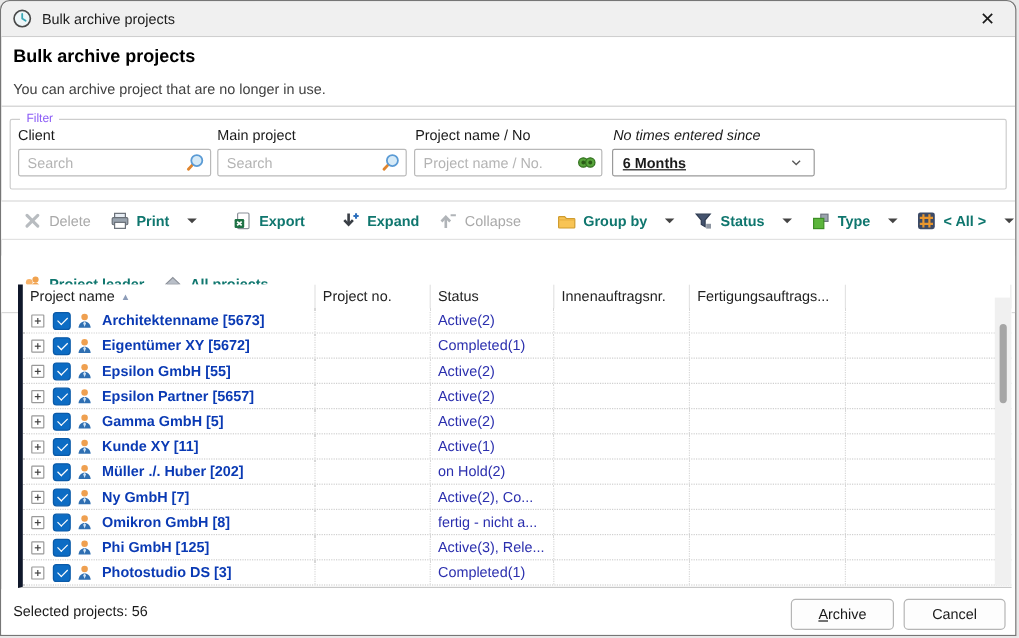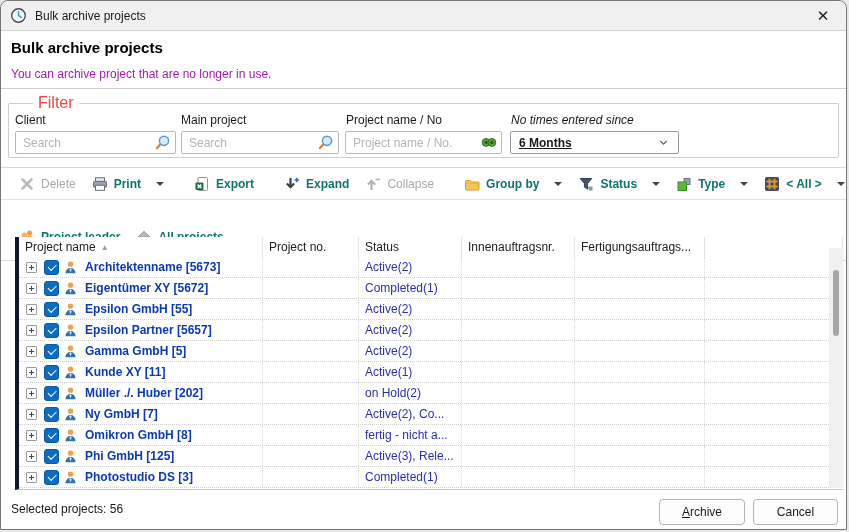--- a/index.html
+++ b/index.html
@@ -18,28 +18,28 @@
   .titlebar .ticon { width:17px; height:17px; margin-right:8px; }
   .titlebar .ttext { font-size:12px; color:#1a1a1a; }
   .close-btn {
     position:absolute; top:0; right:0; width:46px; height:30px;
     display:flex; align-items:center; justify-content:center;
     font-size:15px; color:#1a1a1a; cursor:default;
   }
   
   .heading { position:absolute; top:38px; left:10px; right:10px; }
   .heading h1 { font-size:15px; font-weight:700; color:#000; }
-  .heading .sub { margin-top:11px; font-size:12px; color:#a21caf; }
+  .heading .sub { margin-top:11px; font-size:12px; color:#404040; }
   .sep-line { position:absolute; top:87px; left:0; right:0; border-top:1px solid #cfcfcf; }
   
   fieldset.filter {
     position:absolute; top:93px; left:7px; right:7px; height:64px;
     border:1px solid #cdcdcd; border-radius:2px;
   }
-  fieldset.filter legend { margin-left:24px; padding:0 5px; font-size:16px; color:#ef4444; }
+  fieldset.filter legend { margin-left:8px; padding:0 5px; font-size:10px; color:#8b5cf6; }
   .f-label { position:absolute; top:1px; font-size:12px; color:#1a1a1a; white-space:nowrap; }
   .f-input-wrap { position:absolute; top:19px; height:23px; }
   .f-input-wrap input {
     width:100%; height:100%; border:1px solid #b9b9b9; border-radius:2px;
     padding:0 24px 0 7px; font-size:12px; font-family:"Liberation Sans",sans-serif; color:#1a1a1a; outline:none;
   }
   .f-input-wrap input::placeholder { color:#b4b4b4; }
   .f-input-wrap .in-icon { position:absolute; right:5px; top:3px; width:16px; height:16px; }
   .f-select {
     position:absolute; top:19px; height:23px; border:1px solid #9a9a9a; border-radius:2px;

